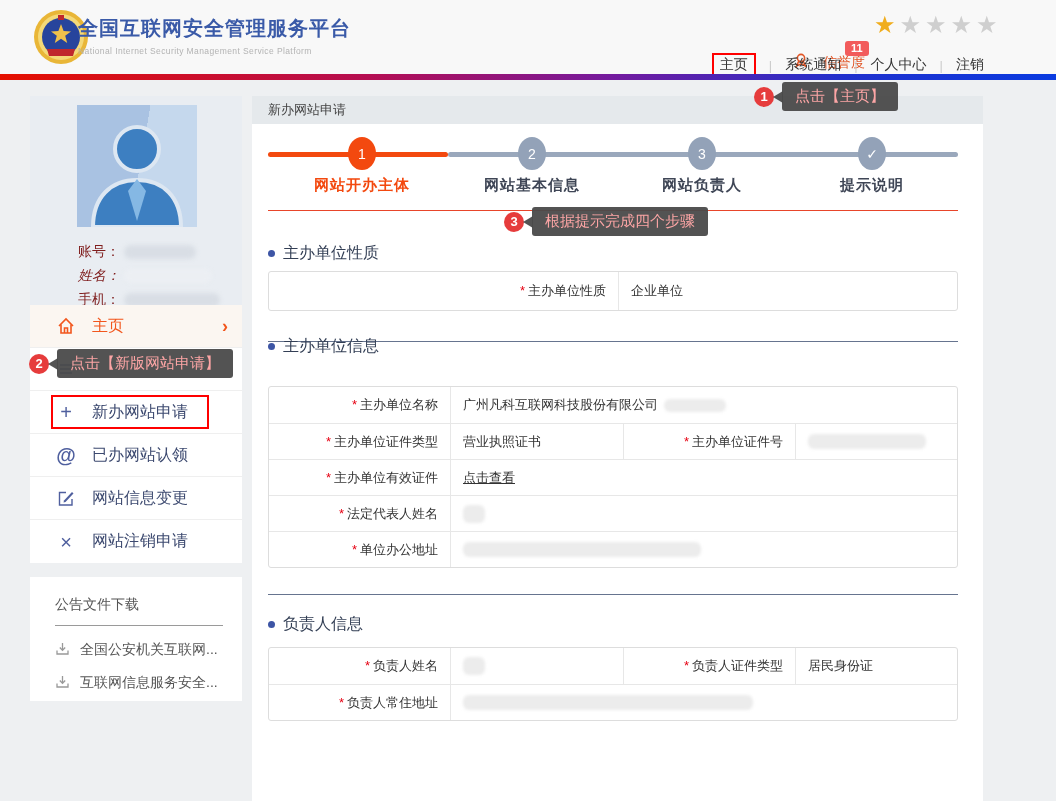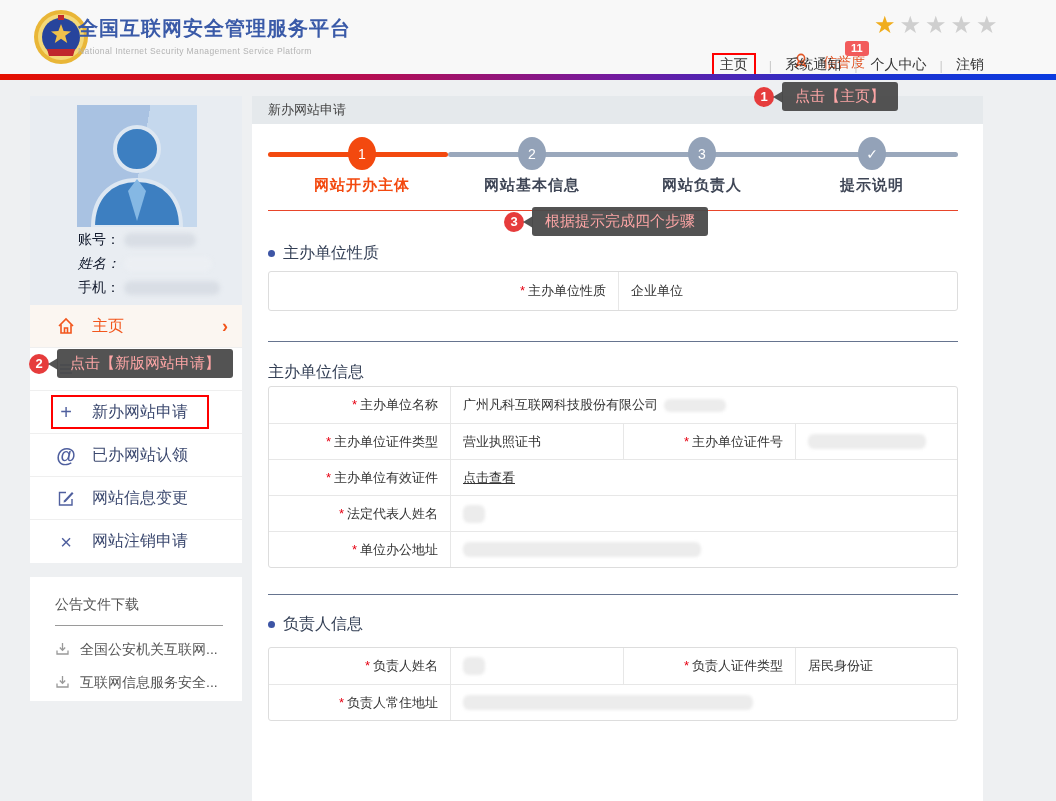--- a/index.html
+++ b/index.html
@@ -31,21 +31,21 @@
   .tip { position:absolute; display:flex; align-items:center; gap:8px; z-index:60; }
   .tip-num { flex:0 0 20px; width:20px; height:20px; border-radius:50%; background:#e63c3c; color:#fff;
     font-size:13px; display:flex; align-items:center; justify-content:center; font-weight:bold; }
   .tip-box { position:relative; background:rgba(74,74,74,0.95); color:#fca5a5; font-size:15px; padding:5px 13px; border-radius:3px; white-space:nowrap; }
   .tip-box::before { content:""; position:absolute; left:-9px; top:9px; border-top:6px solid transparent; border-bottom:6px solid transparent; border-right:10px solid rgba(74,74,74,0.95); }
 
   
   .profile { position:absolute; left:30px; top:96px; width:212px; height:209px; background:#e9edf2; }
   .avatar { position:absolute; left:47px; top:9px; width:120px; height:122px;
     background:linear-gradient(100deg,#a9c2e2 0 52%,#c5d8ed 52% 100%); overflow:hidden; }
-  .p-row { position:absolute; left:48px; font-size:14px; color:#0f172a; display:flex; align-items:center; gap:4px; }
+  .p-row { position:absolute; left:48px; font-size:14px; color:#7f1d1d; display:flex; align-items:center; gap:4px;margin-top:12px; }
   .blur { background:#d9dee5; border-radius:7px; filter:blur(2px); display:inline-block; }
   .blur-light { background:#eceff3; }
   .blur-form { background:#ececec; border-radius:6px; filter:blur(1.5px); display:inline-block; }
 
   .menu { position:absolute; left:30px; top:305px; width:212px; background:#fff; }
   .menu-item { position:relative; height:43px; display:flex; align-items:center; padding-left:25px;
     font-size:16px; color:#3d4a70; border-bottom:1px solid #efefef; cursor:pointer; background:#fff; }
   .menu-item:last-child { border-bottom:none; }
   .menu-item .mi-icon { width:22px; margin-right:15px; color:#4f5f9e; font-size:20px; display:flex; align-items:center; justify-content:center; }
   .menu-item.active { background:#fbf6f1; color:#f2561d; }
@@ -260,21 +260,21 @@
             <span class="req">主办单位性质</span>
           </div>
         <div class="td w-rest">
             <span>企业单位</span>
           </div>
       </div>
     </div>
 
     <div class="divider" style="top:245px;"></div>
 
-    <div class="sec-h" style="top:258px;flex-direction:column;">
+    <div class="sec-h" style="top:240px;">
       <span class="sec-bullet"></span>
       <span>主办单位信息</span>
     </div>
     <div class="tbl" style="top:290px;">
       <div class="tr">
         <div class="td lbl w-c1">
             <span class="req">主办单位名称</span>
           </div>
         <div class="td w-rest">
           <span>广州凡科互联网科技股份有限公司</span>

